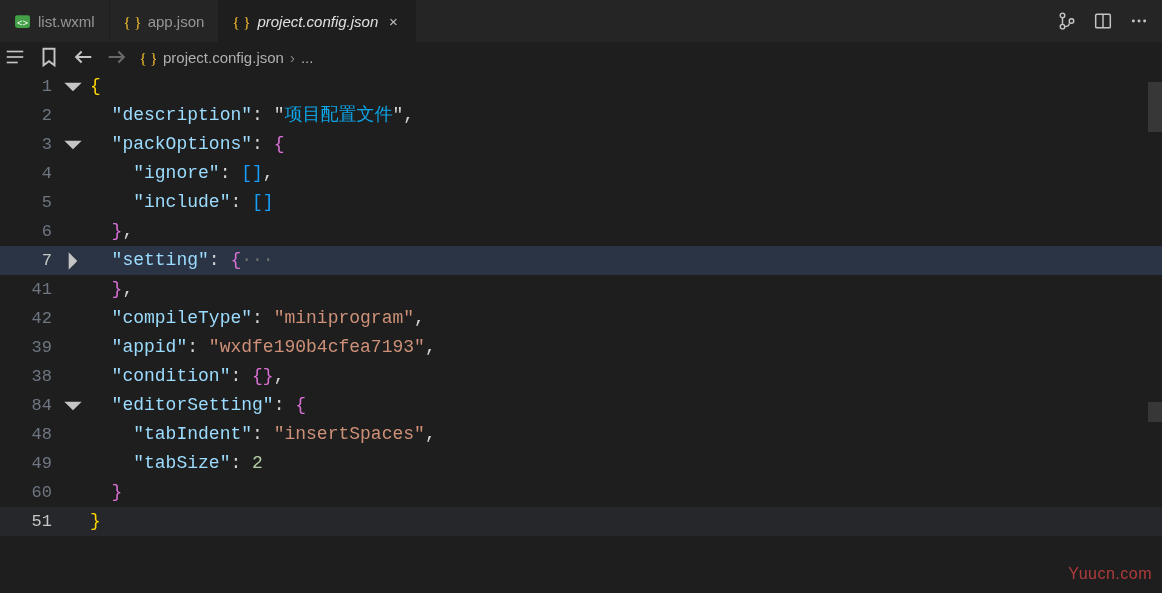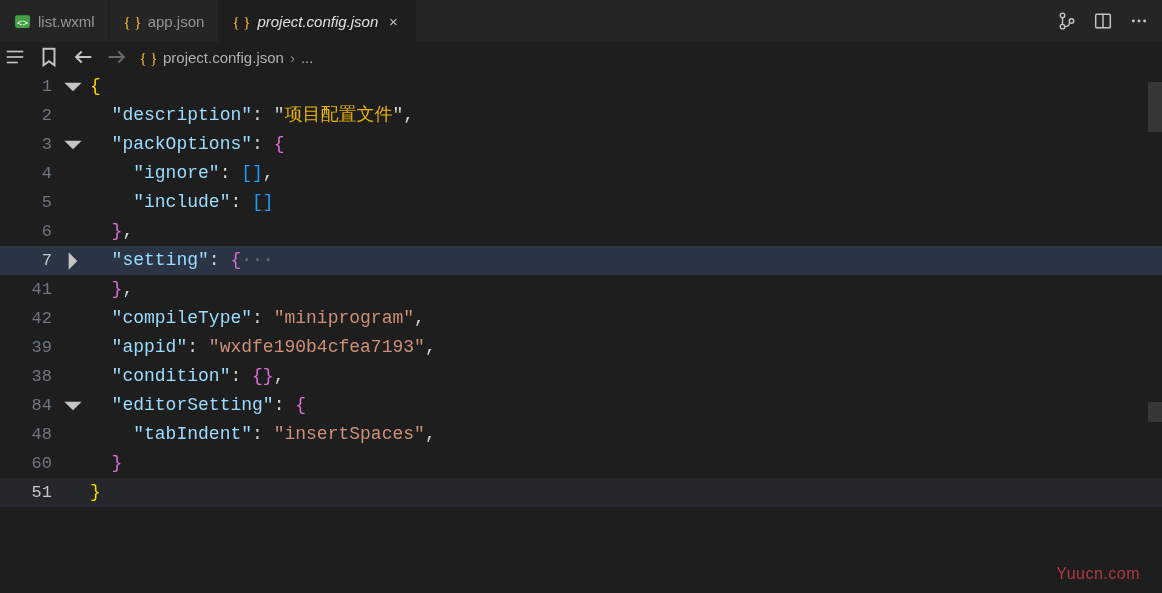--- a/index.html
+++ b/index.html
@@ -76,29 +76,29 @@
 .fold-gutter { width: 26px; color:#c5c5c5; display:flex; align-items:center; justify-content:center; cursor:pointer; font-size:13px;}
 .code { white-space: pre; padding-left: 4px; flex:1;}
 .line.current { background: #2a3444; }
 .line.current .gutter { color: #c6c6c6; }
 .tok-brace { color: #ffd700; }
 .tok-brace-pink { color: #da70d6; }
 .tok-brace-blue { color: #179fff; }
 .tok-key { color: #9cdcfe; }
 .tok-colon, .tok-punct { color: #d4d4d4; }
 .tok-string { color: #ce9178; }
-.tok-string-cn { color: #eab308; }
+.tok-string-cn { color: #0ea5e9; }
 .tok-num { color: #b5cea8; }
 .tok-fold { color: #717171; }
 .decorationsOverviewRuler {
   position:absolute; right:0; top:72px; width:14px; height:520px;
 }
 .ruler-mark { position:absolute; right:0; width:14px; background:#7a7a7a44; }
 .watermark {
-  position:absolute; right:22px; bottom:10px; color:rgba(232,70,70,.72); font-family:Arial,sans-serif; font-size:16px; letter-spacing:.5px;margin-top:7px;
+  position:absolute; right:10px; bottom:10px; color:rgba(232,70,70,.72); font-family:Arial,sans-serif; font-size:16px; letter-spacing:.5px;margin-top:7px;
 }
 .line.last .gutter { color:#c6c6c6; }
 .line.last { background:#26272b;justify-content:flex-end; }
 </style>
 </head>
 <body>
 
 <div class="tabs-bar">
   <div class="tab">
     <span class="tab-icon">
@@ -277,20 +277,25 @@
       </div>
       <div class="code">  <span class="tok-key">"editorSetting"</span><span class="tok-punct">: </span><span class="tok-brace-pink">{</span></div>
     </div>
 
 <div class="line">
       <div class="gutter">48</div>
       <div class="fold-gutter"></div>
       <div class="code">    <span class="tok-key">"tabIndent"</span><span class="tok-punct">: </span><span class="tok-string">"insertSpaces"</span><span class="tok-punct">,</span></div>
     </div>
 
+<div class="line">
+      <div class="gutter">49</div>
+      <div class="fold-gutter"></div>
+      <div class="code">    <span class="tok-key">"tabSize"</span><span class="tok-punct">: </span><span class="tok-num">2</span></div>
+    </div>
 
 <div class="line">
       <div class="gutter">60</div>
       <div class="fold-gutter"></div>
       <div class="code">  <span class="tok-brace-pink">}</span></div>
     </div>
 
 <div class="line last">
       <div class="gutter">51</div>
       <div class="fold-gutter"></div>

